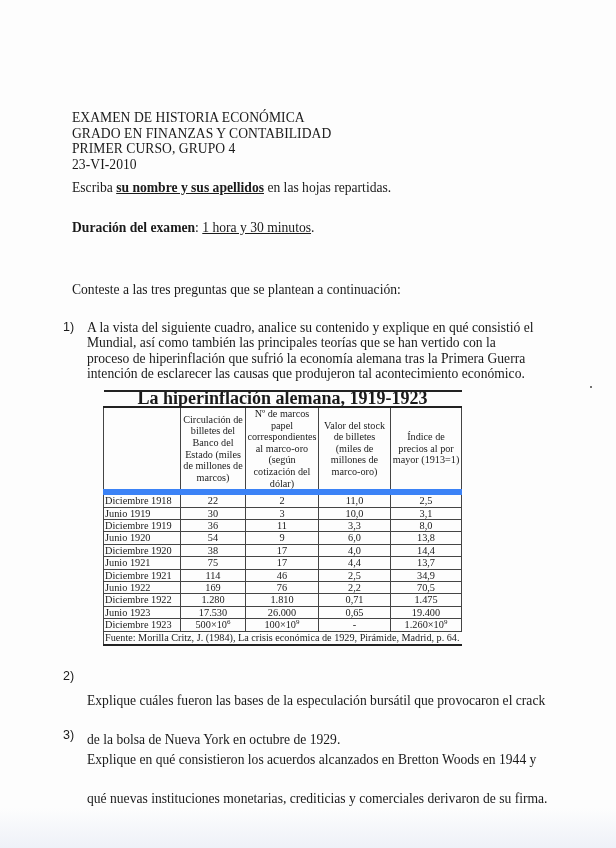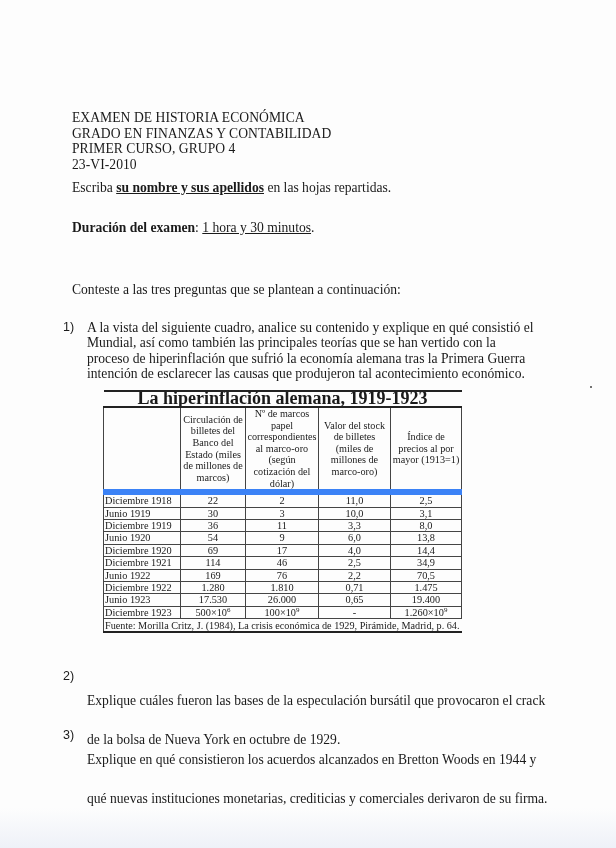--- a/index.html
+++ b/index.html
@@ -139,24 +139,31 @@
       </tr>
       <tr>
         <td class="label">Junio 1920</td>
         <td>54</td>
         <td>9</td>
         <td>6,0</td>
         <td>13,8</td>
       </tr>
       <tr>
         <td class="label">Diciembre  1920</td>
-        <td>69</td>
+        <td>38</td>
         <td>17</td>
         <td>4,0</td>
         <td>14,4</td>
+      </tr>
+      <tr>
+        <td class="label">Junio 1921</td>
+        <td>75</td>
+        <td>17</td>
+        <td>4,4</td>
+        <td>13,7</td>
       </tr>
       <tr>
         <td class="label">Diciembre 1921</td>
         <td>114</td>
         <td>46</td>
         <td>2,5</td>
         <td>34,9</td>
       </tr>
       <tr>
         <td class="label">Junio 1922</td>

